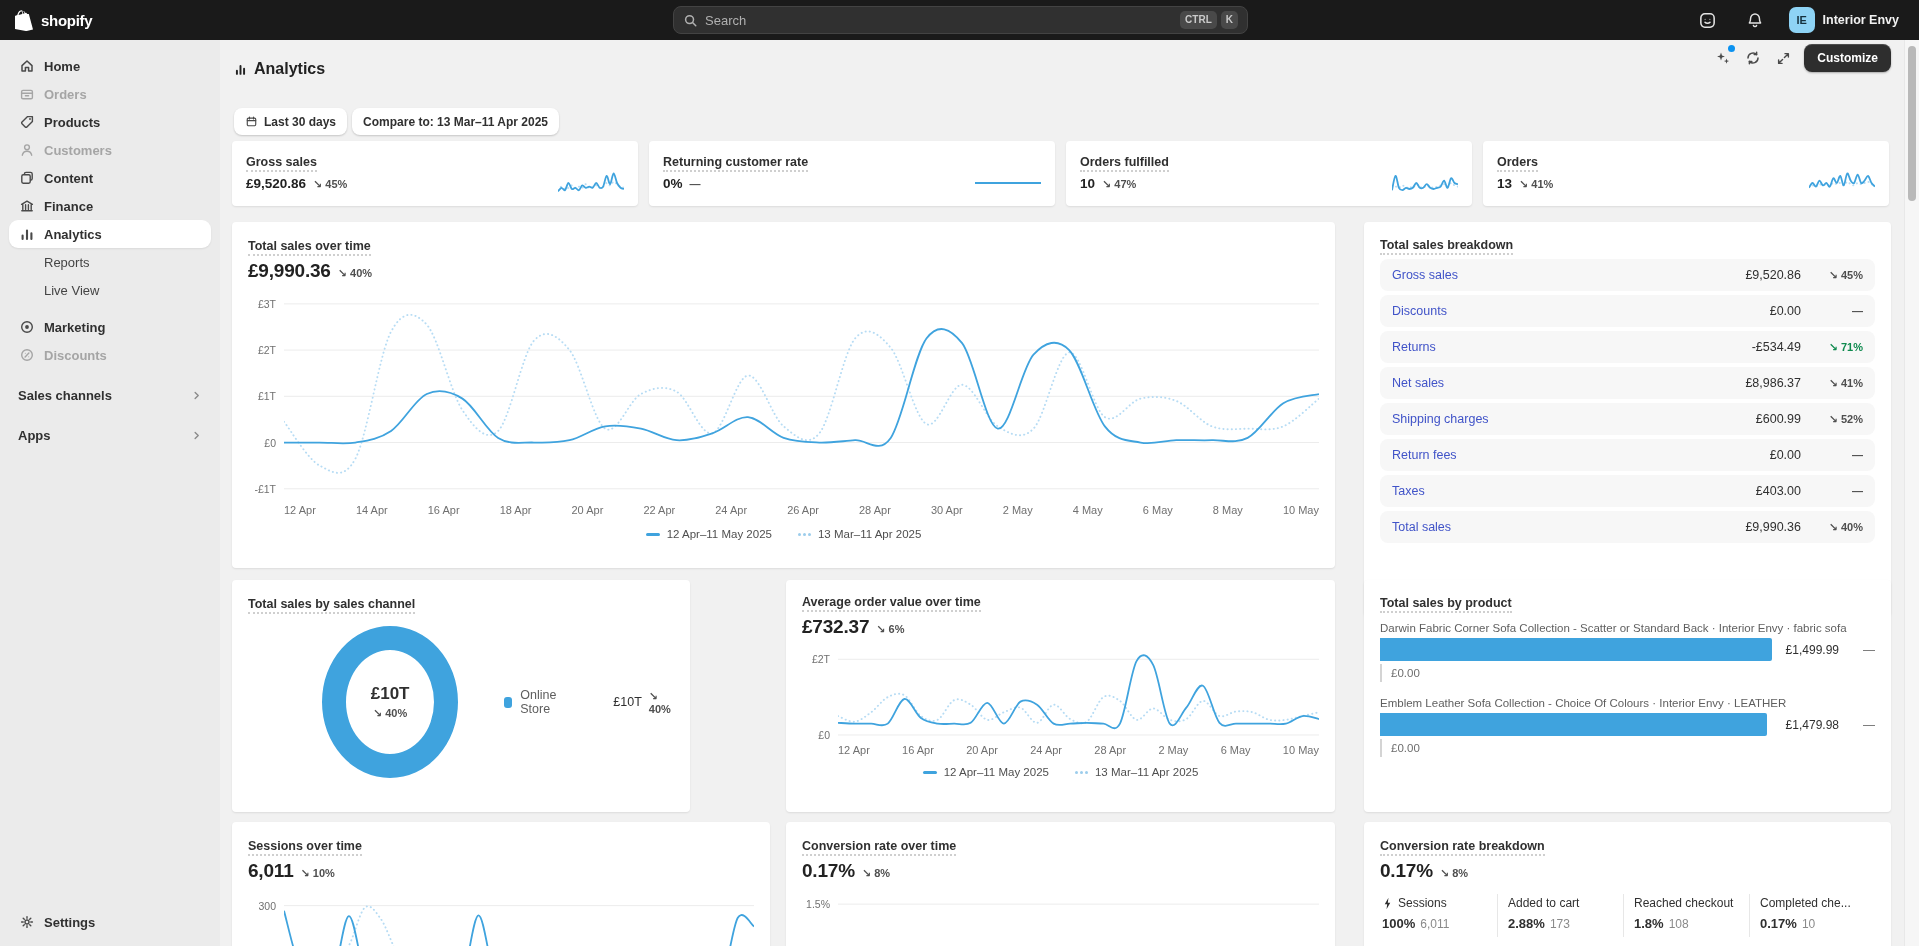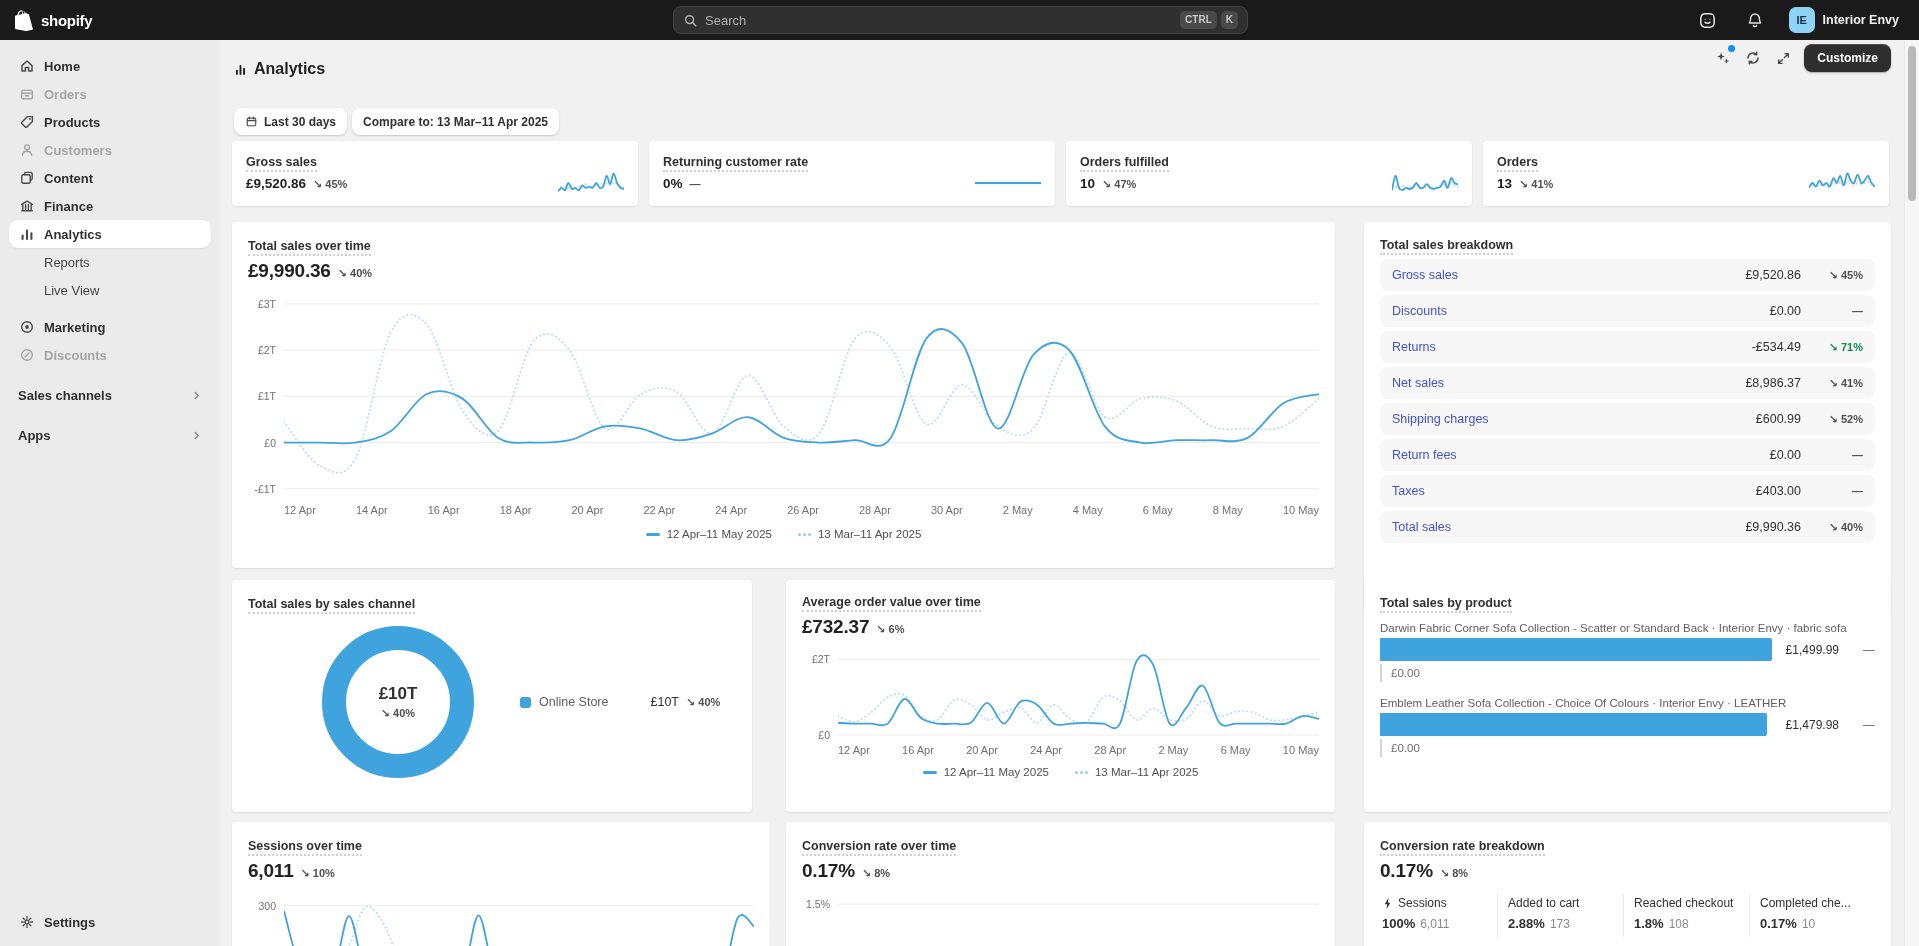--- a/index.html
+++ b/index.html
@@ -481,21 +481,21 @@
             <span class="bd-change">—</span>
           </div>
       <div class="bd-row">
             <a class="bd-label">Total sales</a>
             <span class="bd-value">£9,990.36</span>
             <span class="bd-change">↘ 40%</span>
           </div>
     </div>
   </div>
 
-  <div class="card" style="left:0;top:540px;width:520px;height:232px;padding:14px 16px">
+  <div class="card" style="left:0;top:540px;width:458px;height:232px;padding:14px 16px">
     <span class="c-title"><span class="us">Total sales by sales channel</span></span>
     <div class="donut-wrap">
       <div class="donut">
         <div class="donut-center">
           <div class="dv">£10T</div>
           <div class="dc">↘ 40%</div>
         </div>
       </div>
       <div class="ch-legend">
         <span class="ch-sw"></span>

